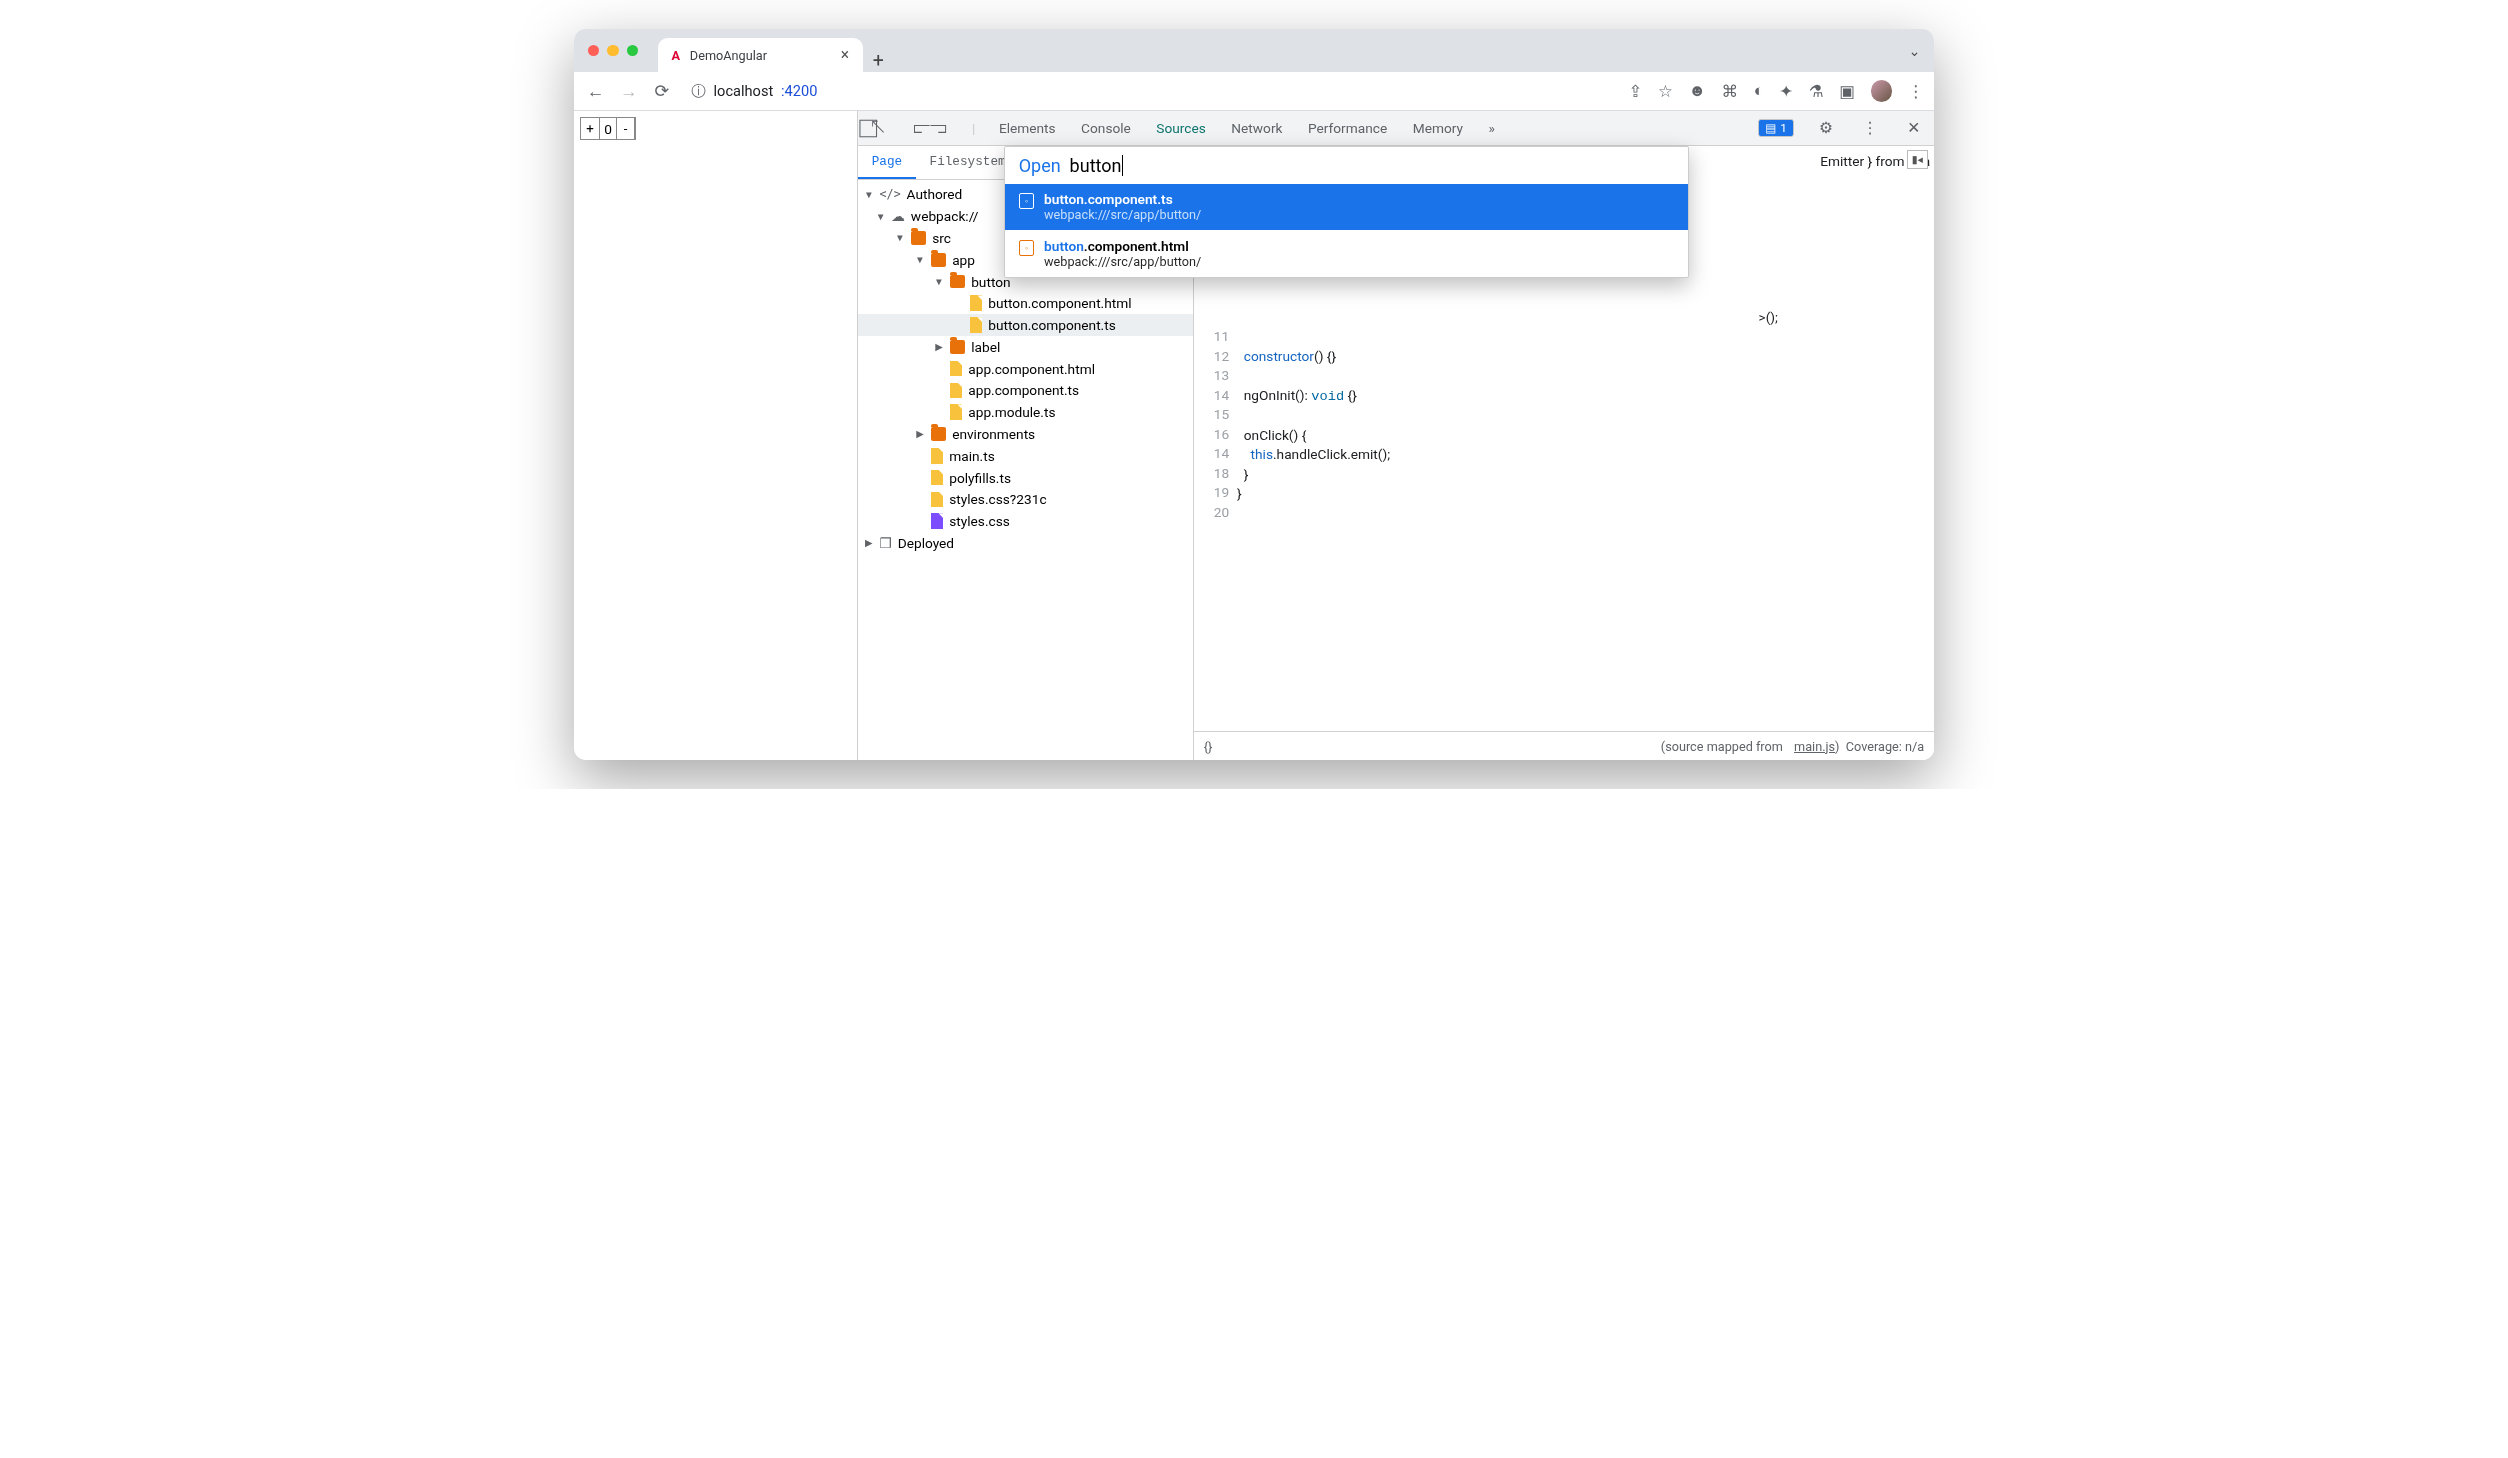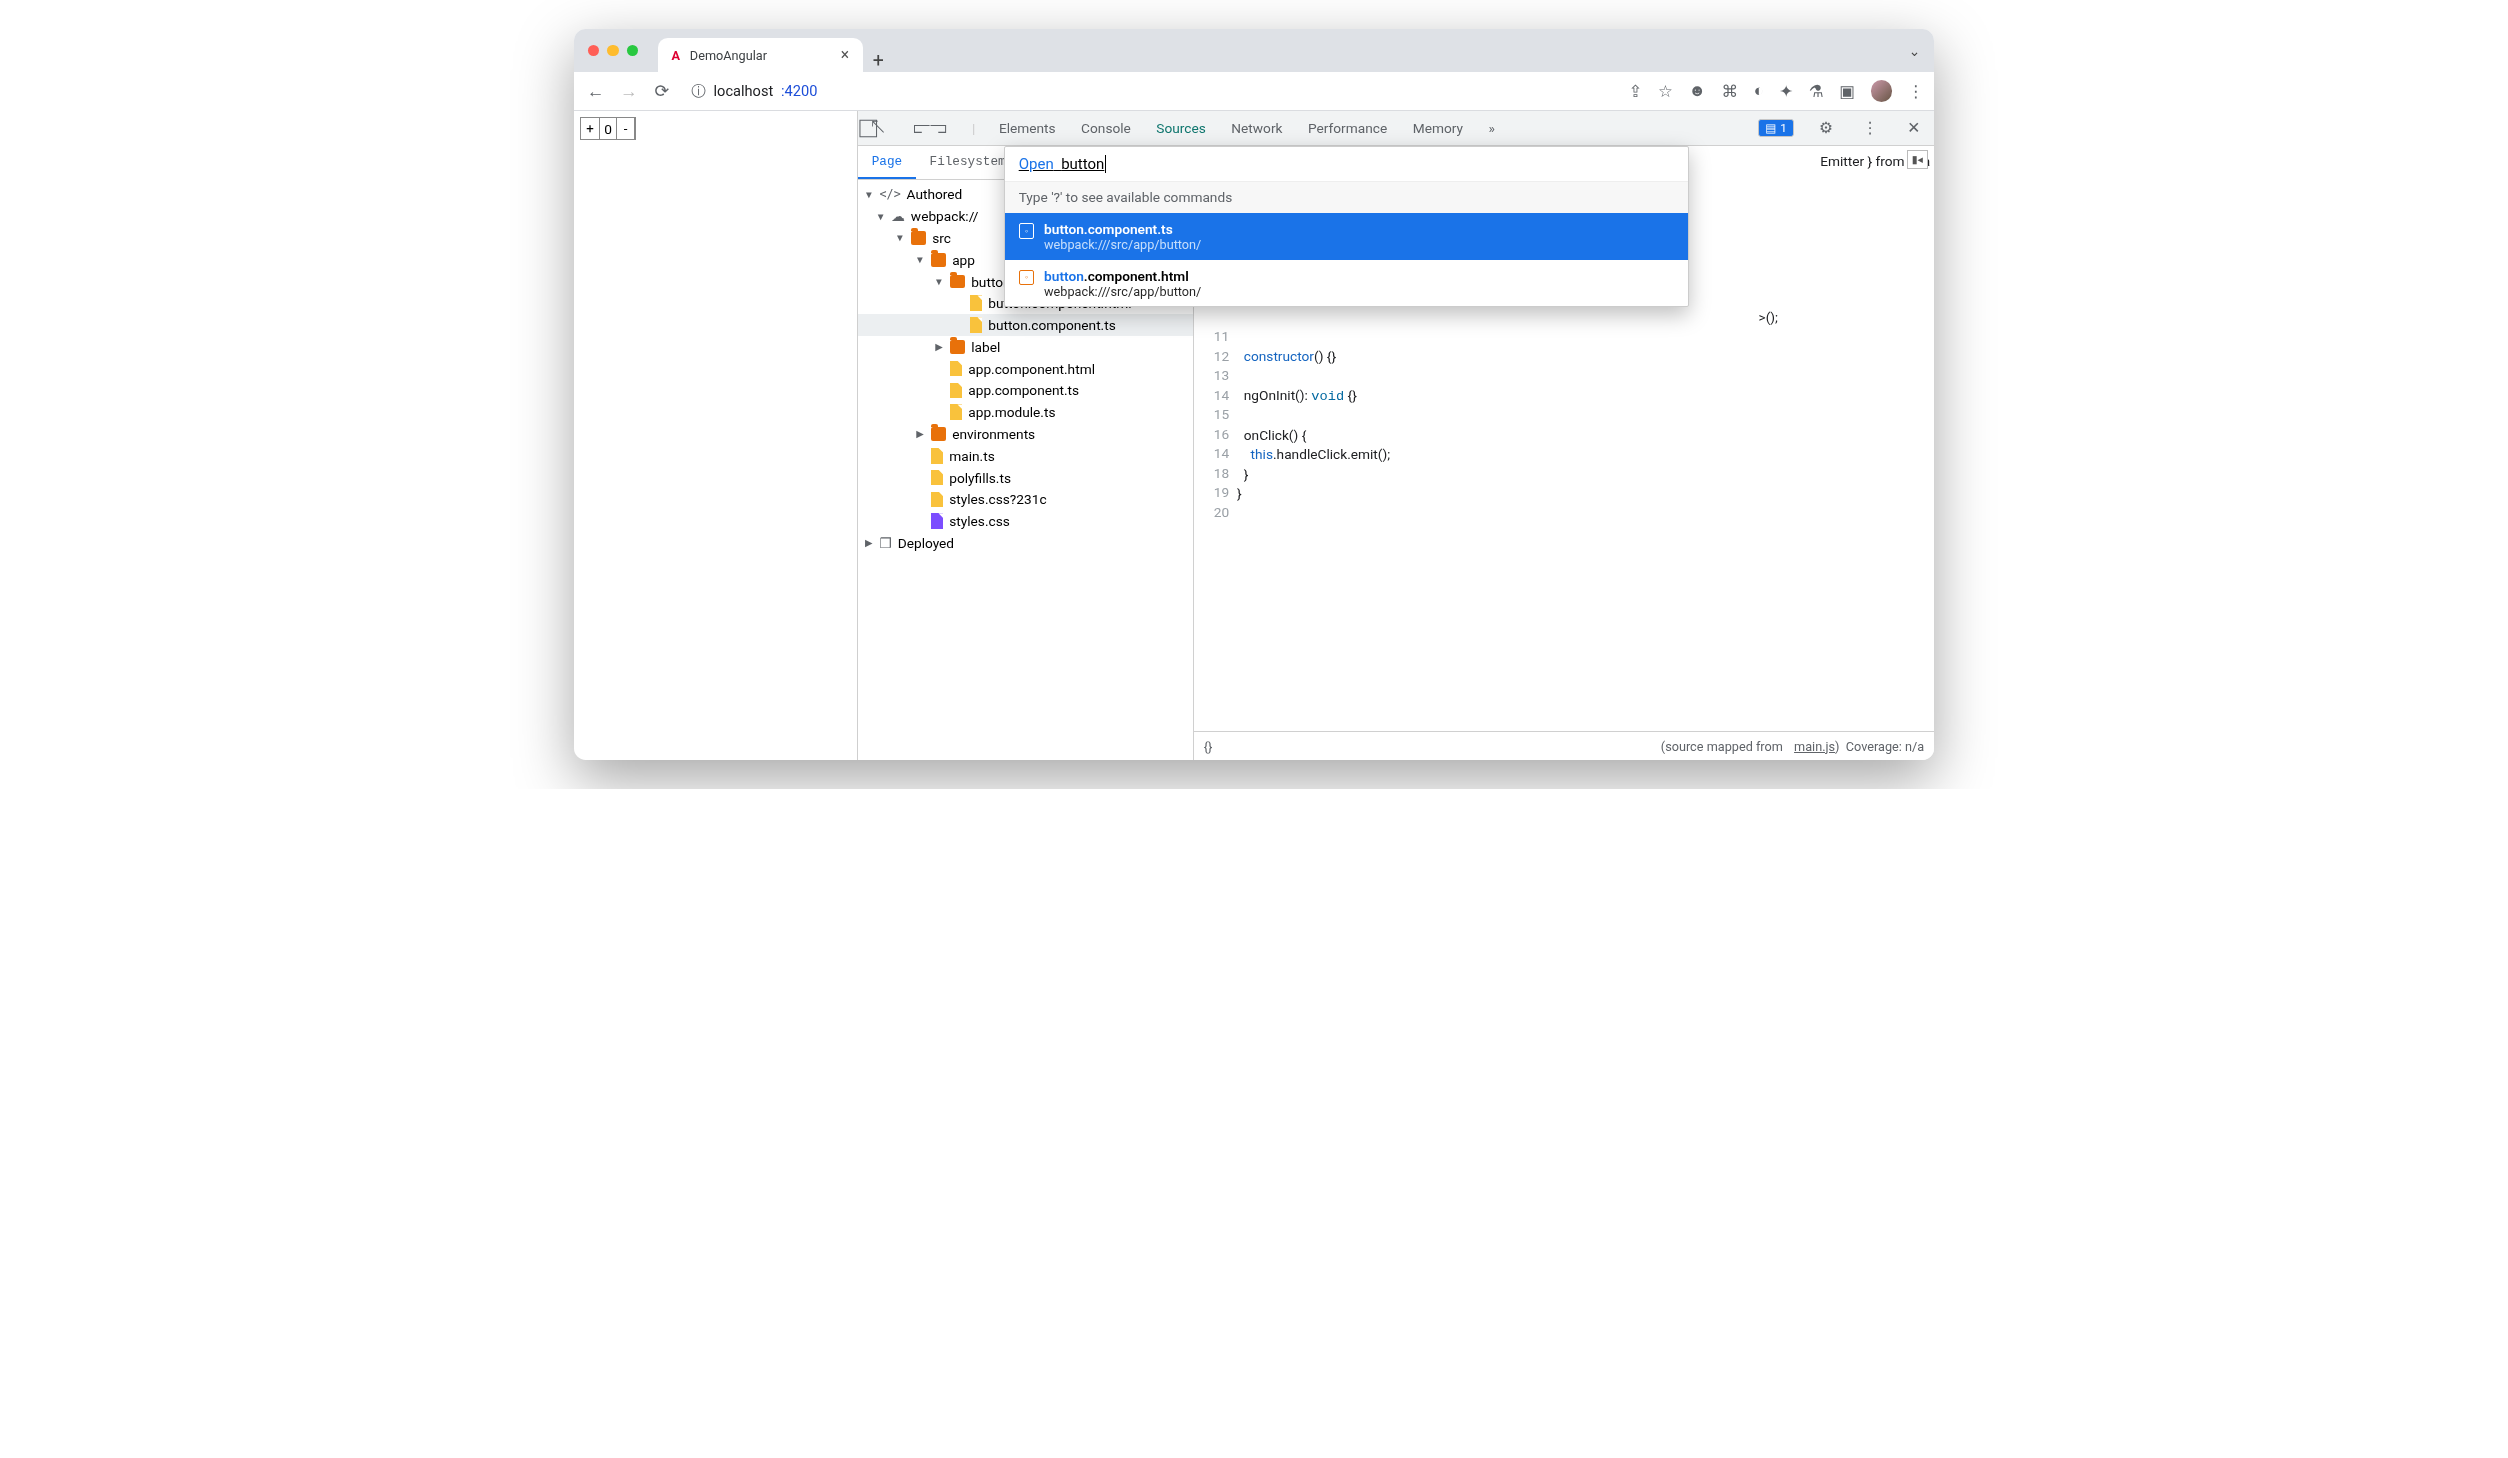--- a/index.html
+++ b/index.html
@@ -78,21 +78,21 @@
 .code { flex: 1; white-space: pre; color: #202124; }
 .kw { color: #0369a1; font-family: Liberation Mono, monospace; }
 .kw2 { color: #1565c0; margin-top: 36px; }
 .this { color: #1565c0; }
 .statusbar { height: 29px; border-top: 1px solid #d0d0d0; display: flex; align-items: center; padding: 0 9.8px; font-size: 12.7px; color: #5f6368; }
 .statusbar .sp { flex: 1; }
 .statusbar .link { text-decoration: underline; color:#5f6368;margin-left:8px; }
 
 
 .popup { position: absolute; top: 0; left: 146px; width: 685px; background: #fff; border: 1px solid #ccc; box-shadow: 0 7.8px 21.5px rgba(0,0,0,0.25); z-index: 10; border-radius: 2px; overflow: hidden; }
-.popup-head { padding: 7.8px 13.7px; font-size: 15px; text-decoration: underline; }
+.popup-head { padding: 7.8px 13.7px; font-size: 18px; }
 .popup-head .open { color: #1a73e8; }
 .popup-hint { padding: 7.8px 13.7px; color: #5f6368; font-size: 13.7px; border-top: 1px solid #eee; background:#f7f7f7; }
 .popup-item { padding: 7.8px 13.7px; display: flex; gap: 9.8px; cursor: pointer; }
 .popup-item .ic { width:15.6px;height:15.6px;border:1px solid #e8710a;color:#e8710a;display:inline-flex;align-items:center;justify-content:center;font-size:8.8px;border-radius:2px;margin-top:2px;}
 .popup-item.sel { background: #1a73e8; color: #fff; }
 .popup-item.sel .ic { border-color:#fff;color:#fff;}
 .popup-item .t1 { font-size: 13.7px; font-weight: 600; }
 .popup-item .t2 { font-size: 12.7px; opacity: 0.85; }
 .popup-item.unsel .t1 .match { color: #1a73e8; }
 .popup-item.sel .t1 { color:#fff; }
@@ -301,21 +301,20 @@
             &nbsp;&nbsp;
             <span>Coverage: n/a</span>
           </div>
         </div>
 
         <div class="popup">
           <div class="popup-head">
             <span class="open">Open</span>
             &nbsp;<span style="border-right:1px solid #000;padding-right:1px;">button</span>
           </div>
-          <div class="popup-hint">Type '?' to see available commands</div>
           <div class="popup-item sel">
             <span class="ic">◦</span>
             <div>
               <div class="t1">button.component.ts</div>
               <div class="t2">webpack:///src/app/button/</div>
             </div>
           </div>
           <div class="popup-item unsel">
             <span class="ic">◦</span>
             <div>

